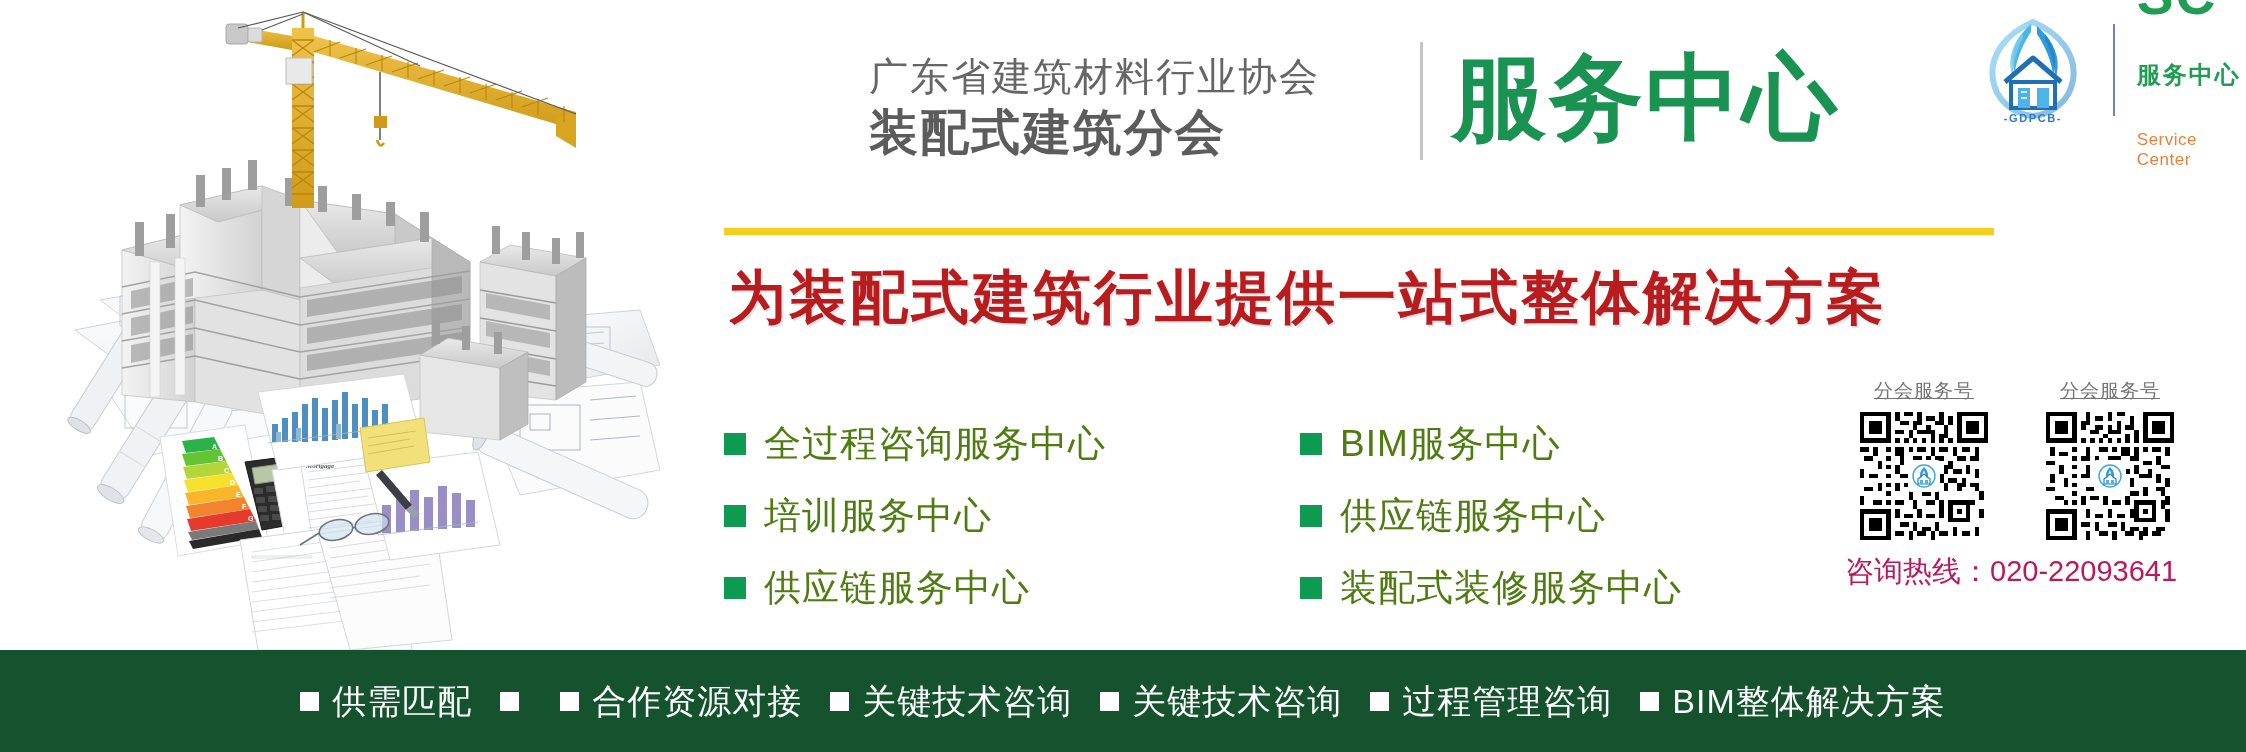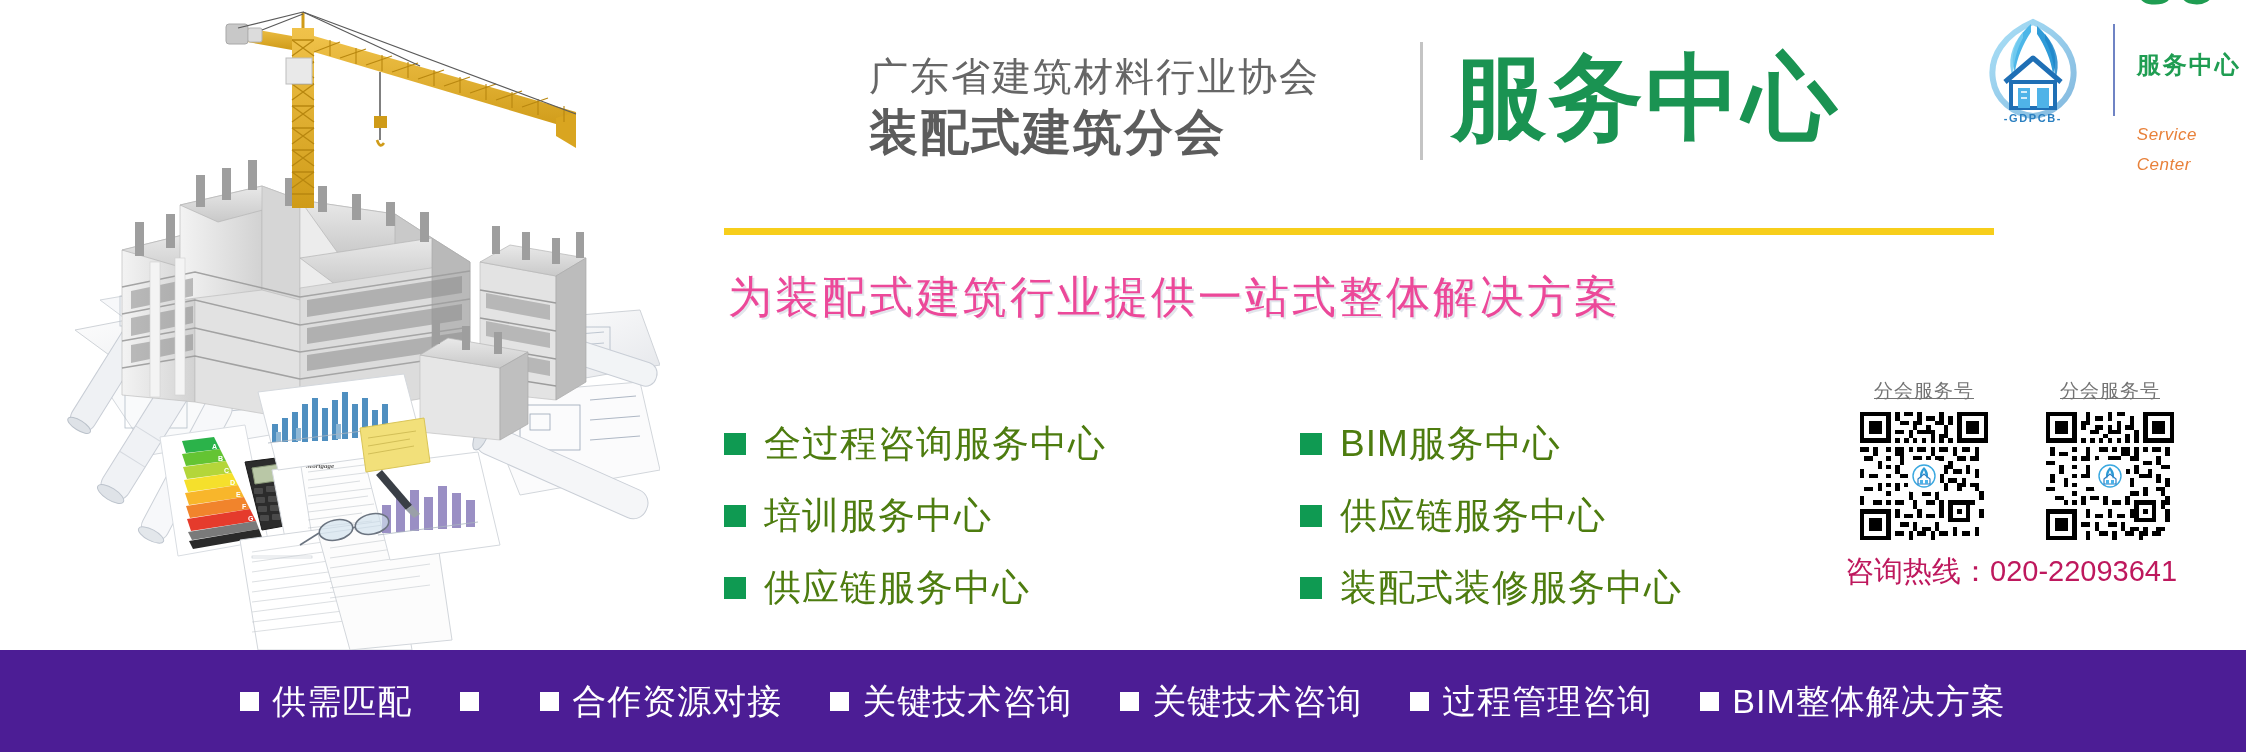--- a/index.html
+++ b/index.html
@@ -66,24 +66,24 @@
     position: absolute;
     left: 724px; top: 228px;
     width: 1270px; height: 7px;
     background: #f7ce1b;
   }
 
   
   #headline {
     position: absolute;
     left: 728px; top: 258px;
-    font-size: 44px; line-height: 78px;
+    font-size: 58px; line-height: 78px;
     letter-spacing: 3px;
-    color: #ec4899;
-    font-weight: 400;
+    color: #b91c1c;
+    font-weight: 700;
     white-space: nowrap;
     text-shadow: 2px 2px 0 rgba(140,150,180,0.25);
   }
 
   
   .svc-col {
     position: absolute;
     top: 408px;
   }
   #svc-col-left  { left: 724px; }
@@ -176,36 +176,35 @@
     color: #1f9d52;
     letter-spacing: 2px;
   }
   #sc-cn {
     font-size: 24px; line-height: 30px;
     font-weight: 700;
     color: #1f9d52;
     letter-spacing: 2px;
   }
   #sc-en {
-    font-size: 17px; line-height: 30px;
+    font-size: 17px; line-height: 20px;
     color: #e8813a;
     letter-spacing: 0.5px;
-    font-style: italic;
   }
 
   
   #bottom-bar {
     position: absolute;
     left: 0; bottom: 0;
     width: 2246px; height: 102px;
-    background: #4c1d95;
+    background: #14532d;
     display: flex;
     align-items: center;
     justify-content: center;
-    gap: 48px;
+    gap: 28px;
   }
   .bot-item {
     display: flex;
     align-items: center;
   }
   .bot-bullet {
     width: 19px; height: 19px;
     background: #ffffff;
     margin-right: 13px;
     flex: 0 0 auto;

